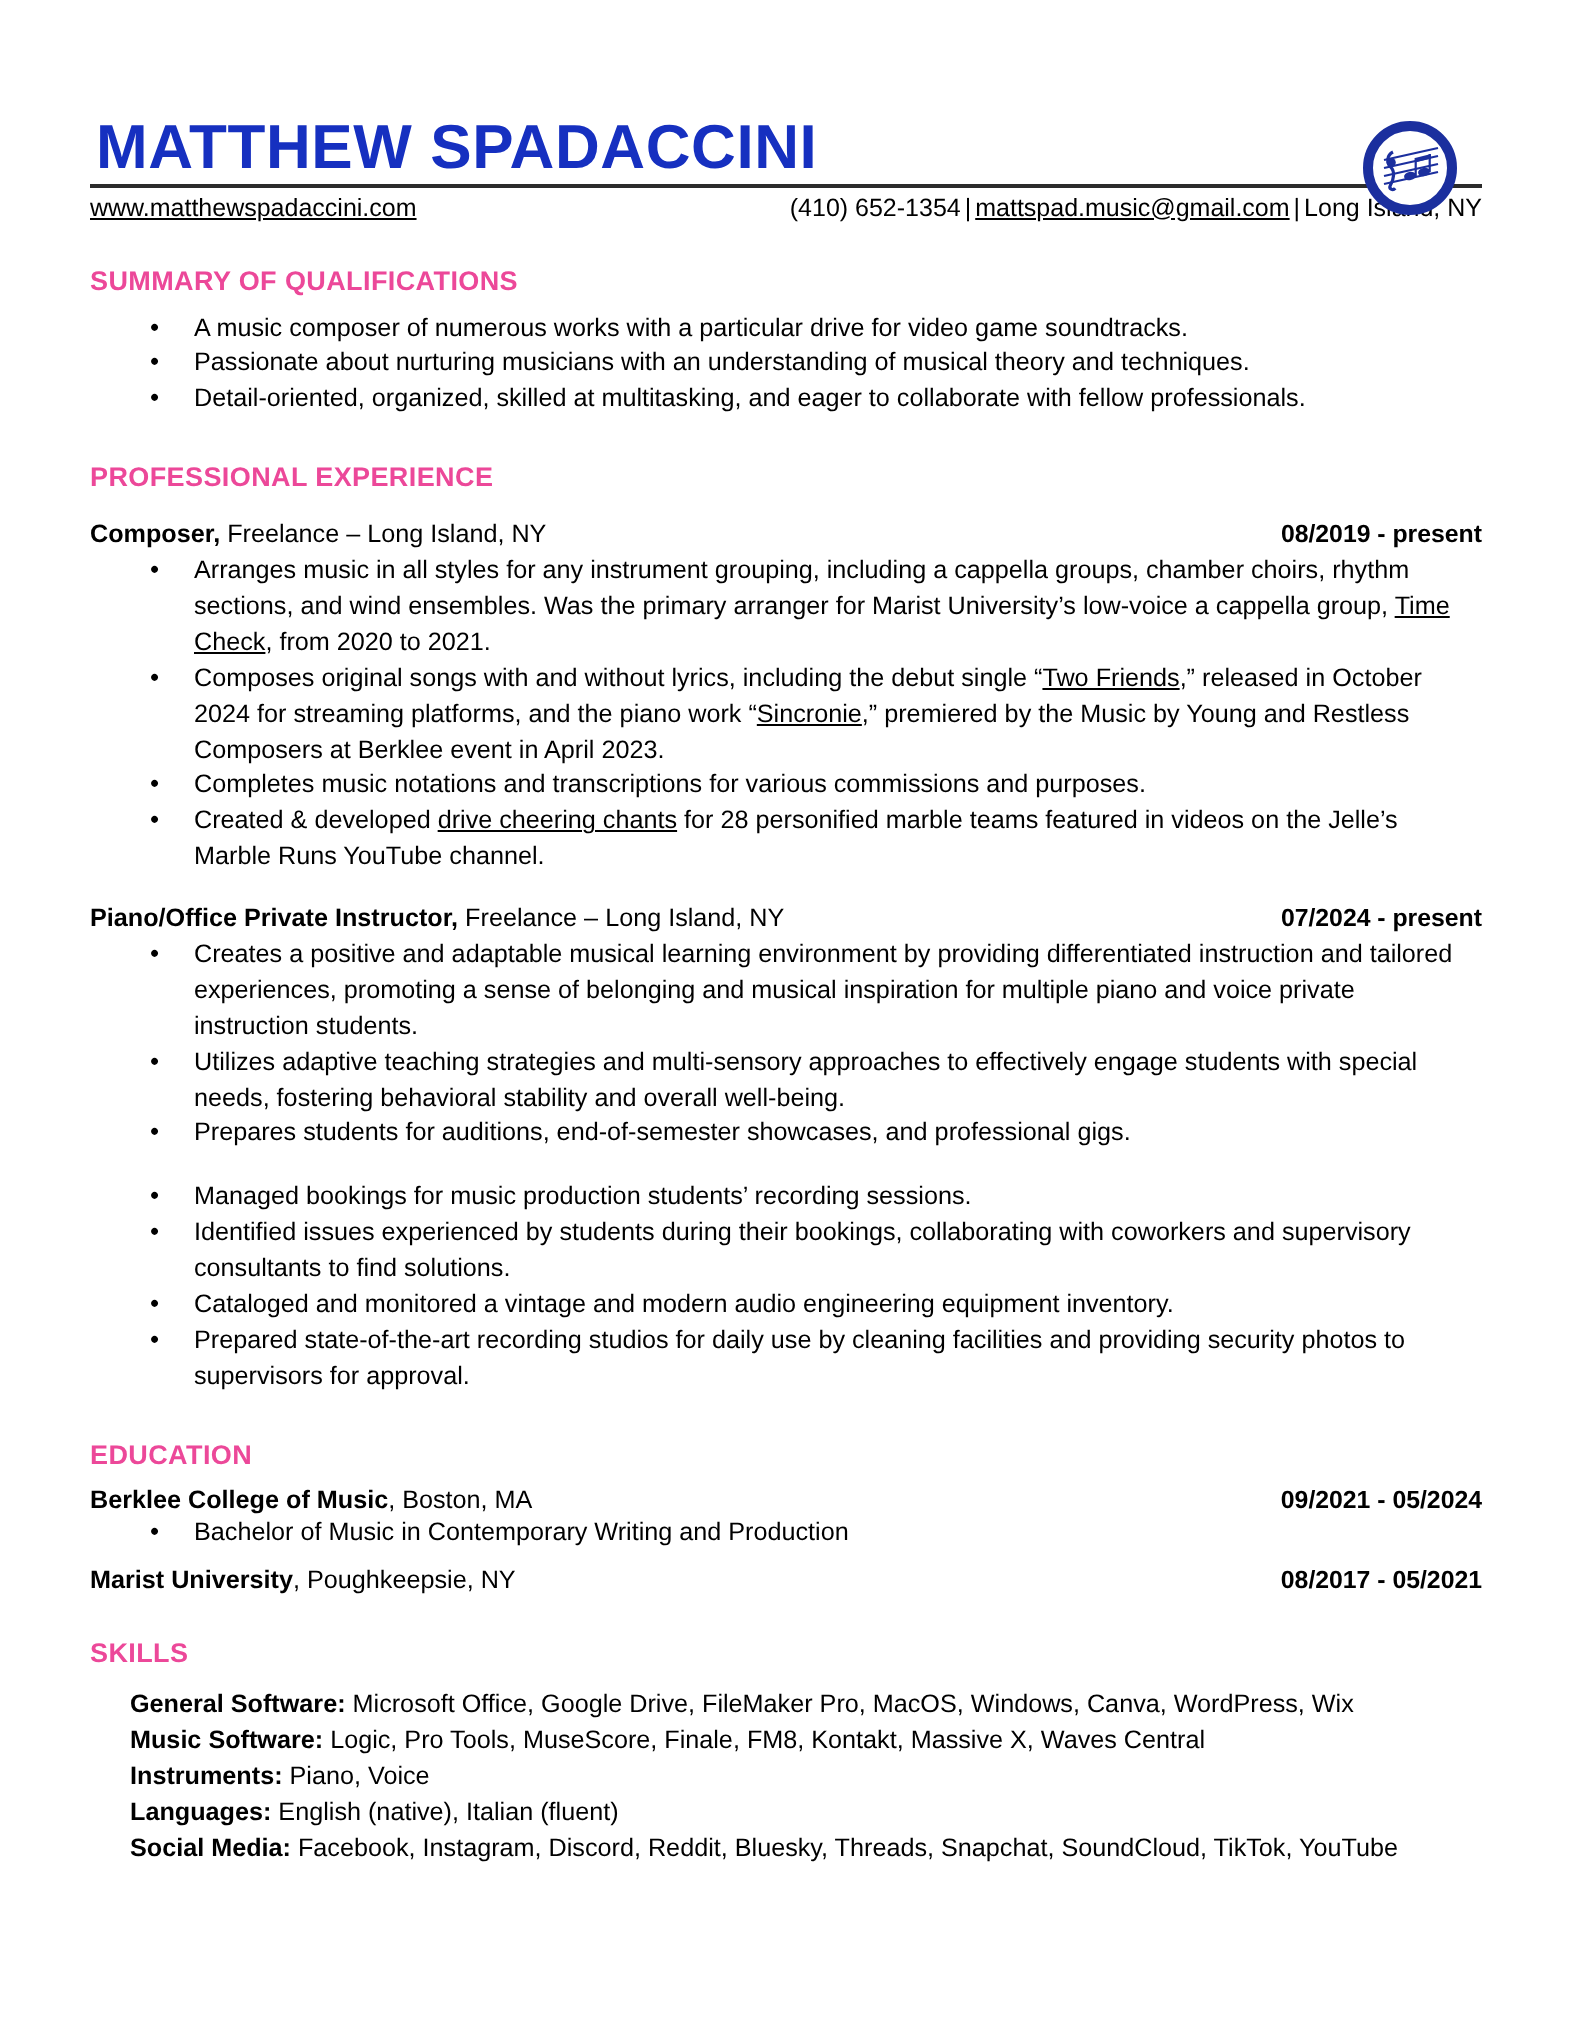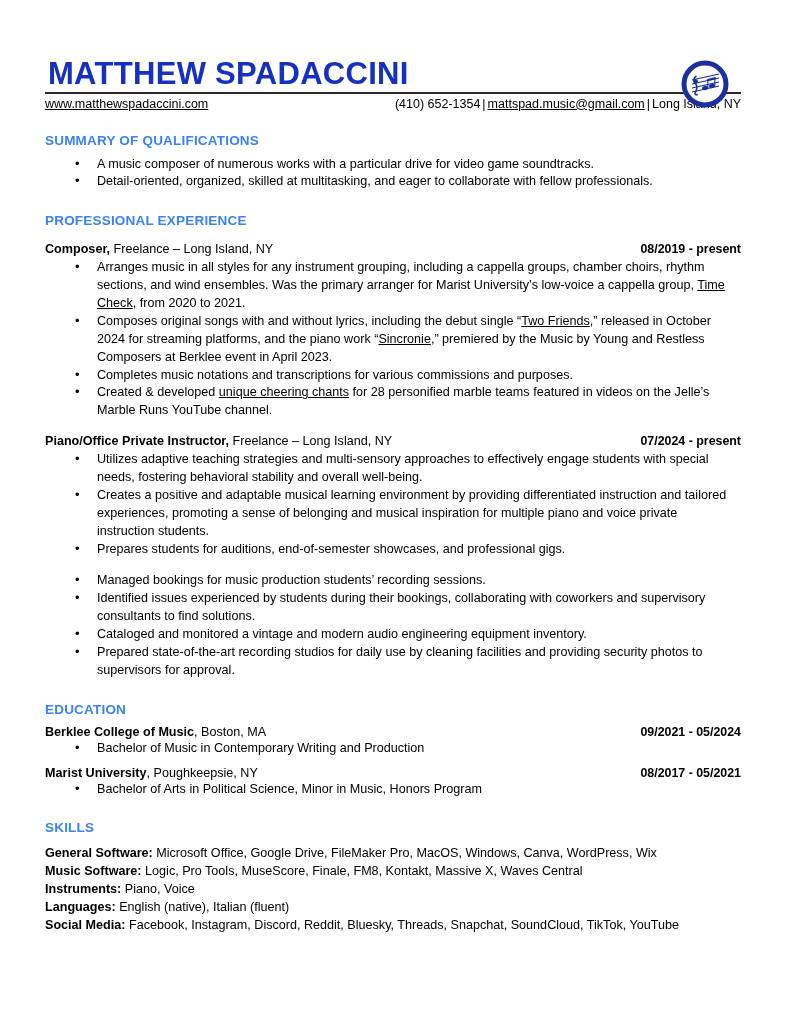--- a/index.html
+++ b/index.html
@@ -57,21 +57,21 @@
     width: 696px;
     gap: 28px;
   }
   .contact-left { text-decoration: underline; }
   .contact-right { white-space: nowrap; }
   .contact-right .u { text-decoration: underline; }
   .sep { padding: 0 2px; }
 
   
   .section-title {
-    color: #3b82f6;
+    color: #ec4899;
     font-size: 13.5px;
     font-weight: bold;
     letter-spacing: 0.2px;
     margin-top: 22px;
     margin-bottom: 8px;
   }
 
   ul.bullets {
     list-style: none;
     margin: 0;
@@ -125,20 +125,21 @@
   }
   .edu-name { font-weight: bold; }
   .edu-date { font-weight: bold; font-size: 12.4px; white-space: nowrap; }
   .edu-entry ul.bullets li { margin-top: 1px; }
 
   
   .skills-block { margin-top: 10px; }
   .skill-line {
     font-size: 12.6px;
     line-height: 1.42;
+    margin-left: 20px;
   }
   .skill-label { font-weight: bold; }
   .u { text-decoration: underline; }
 </style>
 </head>
 <body>
 
 <div class="page">
 
   <div class="header">
@@ -172,48 +173,49 @@
     <div class="contact-row">
       <span class="contact-left">www.matthewspadaccini.com</span>
       <span class="contact-right"><span>(410) 652-1354</span><span class="sep">|</span><span class="u">mattspad.music@gmail.com</span><span class="sep">|</span><span>Long Island, NY</span></span>
     </div>
   </div>
 
   <div>
     <div class="section-title">SUMMARY OF QUALIFICATIONS</div>
     <ul class="bullets summary-list">
       <li>A music composer of numerous works with a particular drive for video game soundtracks.</li>
+      <li>Passionate about nurturing musicians with an understanding of musical theory and techniques.</li>
       <li>Detail-oriented, organized, skilled at multitasking, and eager to collaborate with fellow professionals.</li>
     </ul>
   </div>
 
   <div>
     <div class="section-title">PROFESSIONAL EXPERIENCE</div>
 
     <div class="entry">
       <div class="entry-head">
         <div><span class="entry-title">Composer,</span><span class="entry-meta"> Freelance – Long Island, NY</span></div>
         <div class="entry-date">08/2019 - present</div>
       </div>
       <ul class="bullets">
         <li>Arranges music in all styles for any instrument grouping, including a cappella groups, chamber choirs, rhythm sections, and wind ensembles. Was the primary arranger for Marist University’s low-voice a cappella group, <span class="u">Time Check</span>, from 2020 to 2021.</li>
         <li>Composes original songs with and without lyrics, including the debut single “<span class="u">Two Friends</span>,” released in October 2024 for streaming platforms, and the piano work “<span class="u">Sincronie</span>,” premiered by the Music by Young and Restless Composers at Berklee event in April 2023.</li>
         <li>Completes music notations and transcriptions for various commissions and purposes.</li>
-        <li>Created &amp; developed <span class="u">unique cheering chants</span> for 28 personified marble teams featured in videos on the Jelle’s Marble Runs YouTube channel.</li>
+        <li>Created &amp; developed <span class="u">drive cheering chants</span> for 28 personified marble teams featured in videos on the Jelle’s Marble Runs YouTube channel.</li>
       </ul>
     </div>
 
     <div class="entry">
       <div class="entry-head">
         <div><span class="entry-title">Piano/Office Private Instructor,</span><span class="entry-meta"> Freelance – Long Island, NY</span></div>
         <div class="entry-date">07/2024 - present</div>
       </div>
       <ul class="bullets">
+        <li>Creates a positive and adaptable musical learning environment by providing differentiated instruction and tailored experiences, promoting a sense of belonging and musical inspiration for multiple piano and voice private instruction students.</li>
         <li>Utilizes adaptive teaching strategies and multi-sensory approaches to effectively engage students with special needs, fostering behavioral stability and overall well-being.</li>
-        <li>Creates a positive and adaptable musical learning environment by providing differentiated instruction and tailored experiences, promoting a sense of belonging and musical inspiration for multiple piano and voice private instruction students.</li>
         <li>Prepares students for auditions, end-of-semester showcases, and professional gigs.</li>
       </ul>
     </div>
 
     <div class="entry">
       <ul class="bullets">
         <li>Managed bookings for music production students’ recording sessions.</li>
         <li>Identified issues experienced by students during their bookings, collaborating with coworkers and supervisory consultants to find solutions.</li>
         <li>Cataloged and monitored a vintage and modern audio engineering equipment inventory.</li>
         <li>Prepared state-of-the-art recording studios for daily use by cleaning facilities and providing security photos to supervisors for approval.</li>
@@ -232,23 +234,20 @@
       <ul class="bullets">
         <li>Bachelor of Music in Contemporary Writing and Production</li>
       </ul>
     </div>
 
     <div class="edu-entry">
       <div class="edu-head">
         <div><span class="edu-name">Marist University</span><span>, Poughkeepsie, NY</span></div>
         <div class="edu-date">08/2017 - 05/2021</div>
       </div>
-      <ul class="bullets">
-        <li>Bachelor of Arts in Political Science, Minor in Music, Honors Program</li>
-      </ul>
     </div>
   </div>
 
   <div>
     <div class="section-title">SKILLS</div>
     <div class="skills-block">
       <div class="skill-line"><span class="skill-label">General Software:</span><span> Microsoft Office, Google Drive, FileMaker Pro, MacOS, Windows, Canva, WordPress, Wix</span></div>
       <div class="skill-line"><span class="skill-label">Music Software:</span><span> Logic, Pro Tools, MuseScore, Finale, FM8, Kontakt, Massive X, Waves Central</span></div>
       <div class="skill-line"><span class="skill-label">Instruments:</span><span> Piano, Voice</span></div>
       <div class="skill-line"><span class="skill-label">Languages:</span><span> English (native), Italian (fluent)</span></div>

